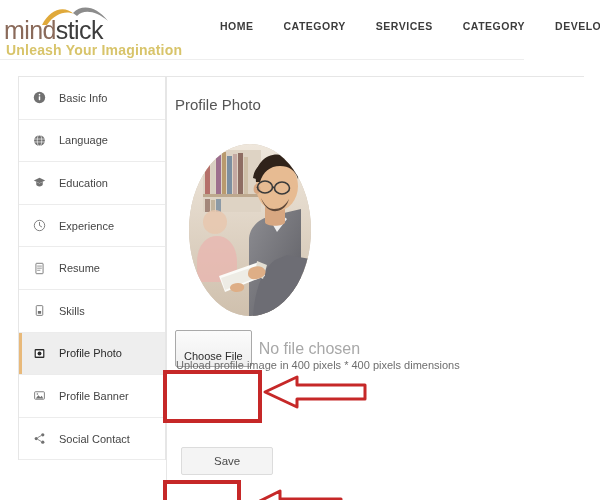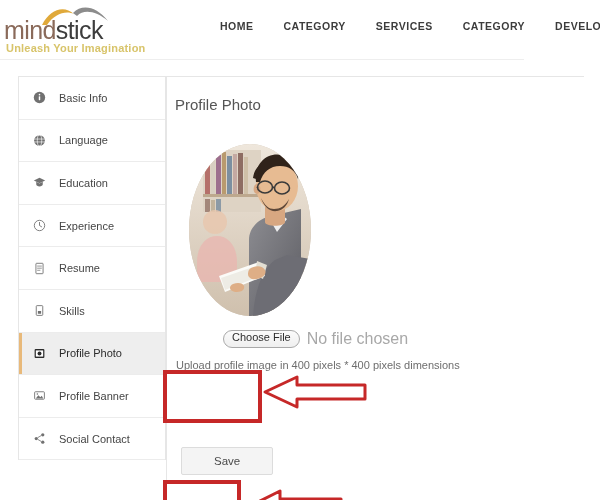--- a/index.html
+++ b/index.html
@@ -38,21 +38,21 @@
     font-size: 25px;
     letter-spacing: -0.6px;
     line-height: 1;
     white-space: nowrap;
   }
   .logo-mind { color: #8a6a5a; font-weight: 400; }
   .logo-stick { color: #3d3d3d; font-weight: 400; }
   .logo-tag {
     position: absolute;
     left: 6px; top: 38px;
-    font-size: 11px;
+    font-size: 14px;
     font-weight: bold;
     color: #d8c46a;
     letter-spacing: 0.2px;
     white-space: nowrap;
   }
   .nav {
     position: absolute;
     left: 220px; top: 20px;
     display: flex;
     align-items: center;
@@ -163,26 +163,25 @@
     left: 8px; top: 253px;
     display: flex;
     align-items: center;
   }
   .choose-file-btn {
     font-family: "Liberation Sans", sans-serif;
     font-size: 11px;
     color: #2d2d2d;
     background: linear-gradient(#fbfbfb, #efefef);
     border: 1px solid #a9a9a9;
-    border-radius: 9px;
-    padding: 0 8px 4px 8px;
+    border-radius: 2px;
+    padding: 19px 8px 4px 8px;
     cursor: pointer;
     line-height: 1.1;
     white-space: nowrap;
-    margin-left: 48px;
   }
   .no-file {
     font-size: 16px;
     color: #a8a8a8;
     margin-left: 7px;
     white-space: nowrap;
   }
   .hint {
     position: absolute;
     left: 9px; top: 282px;

